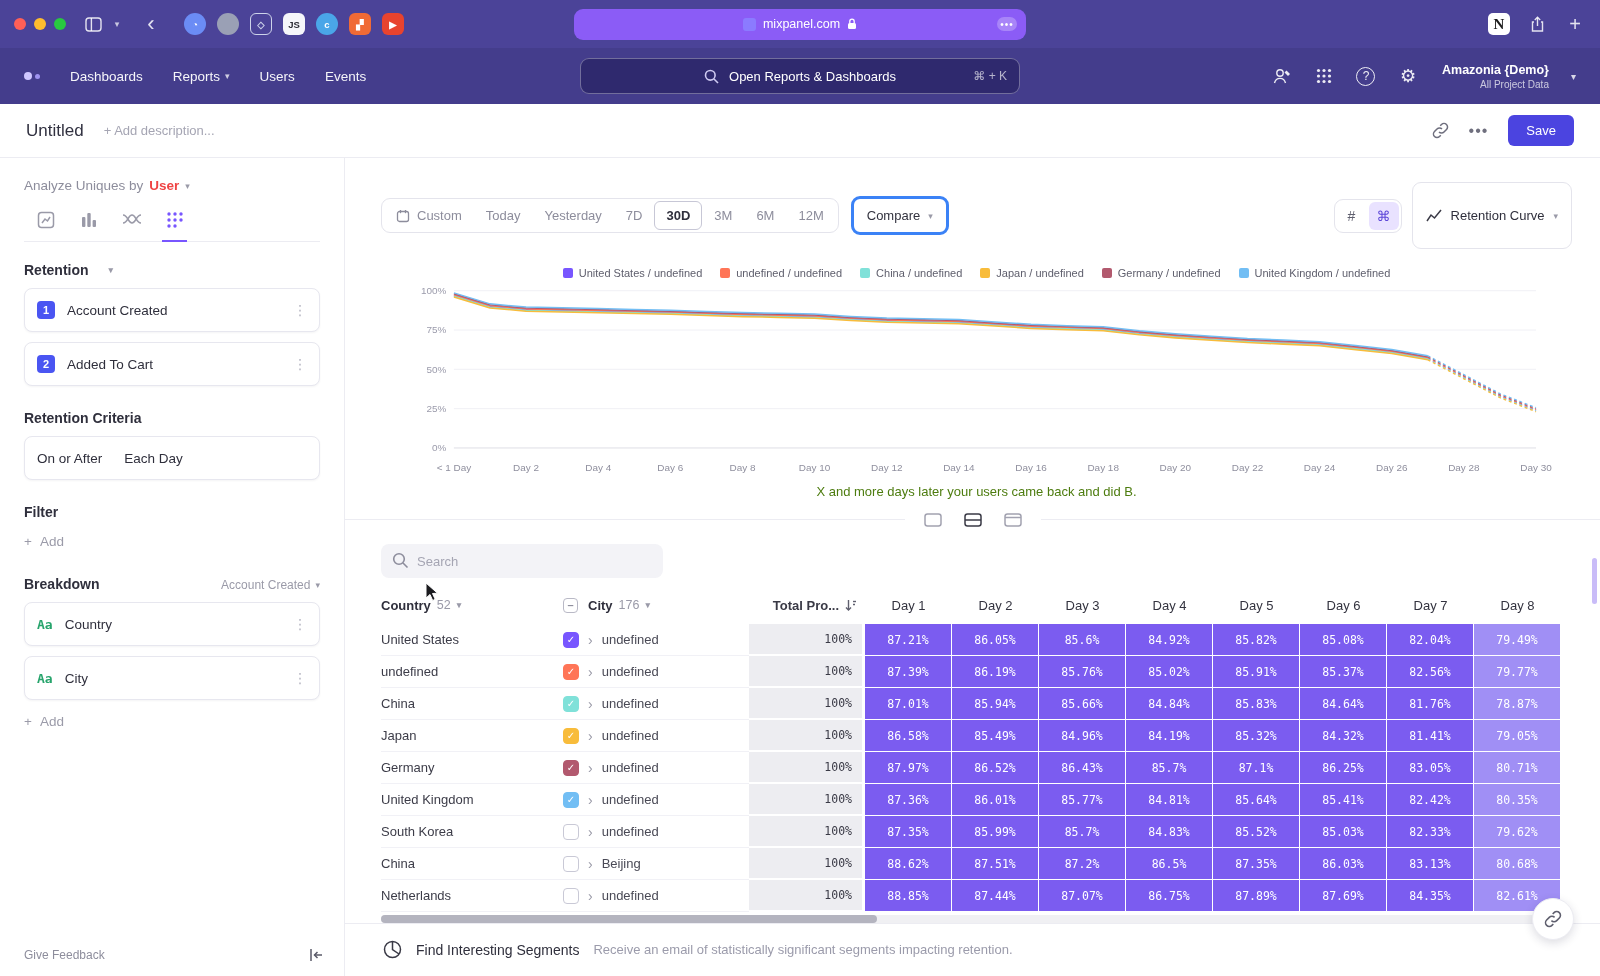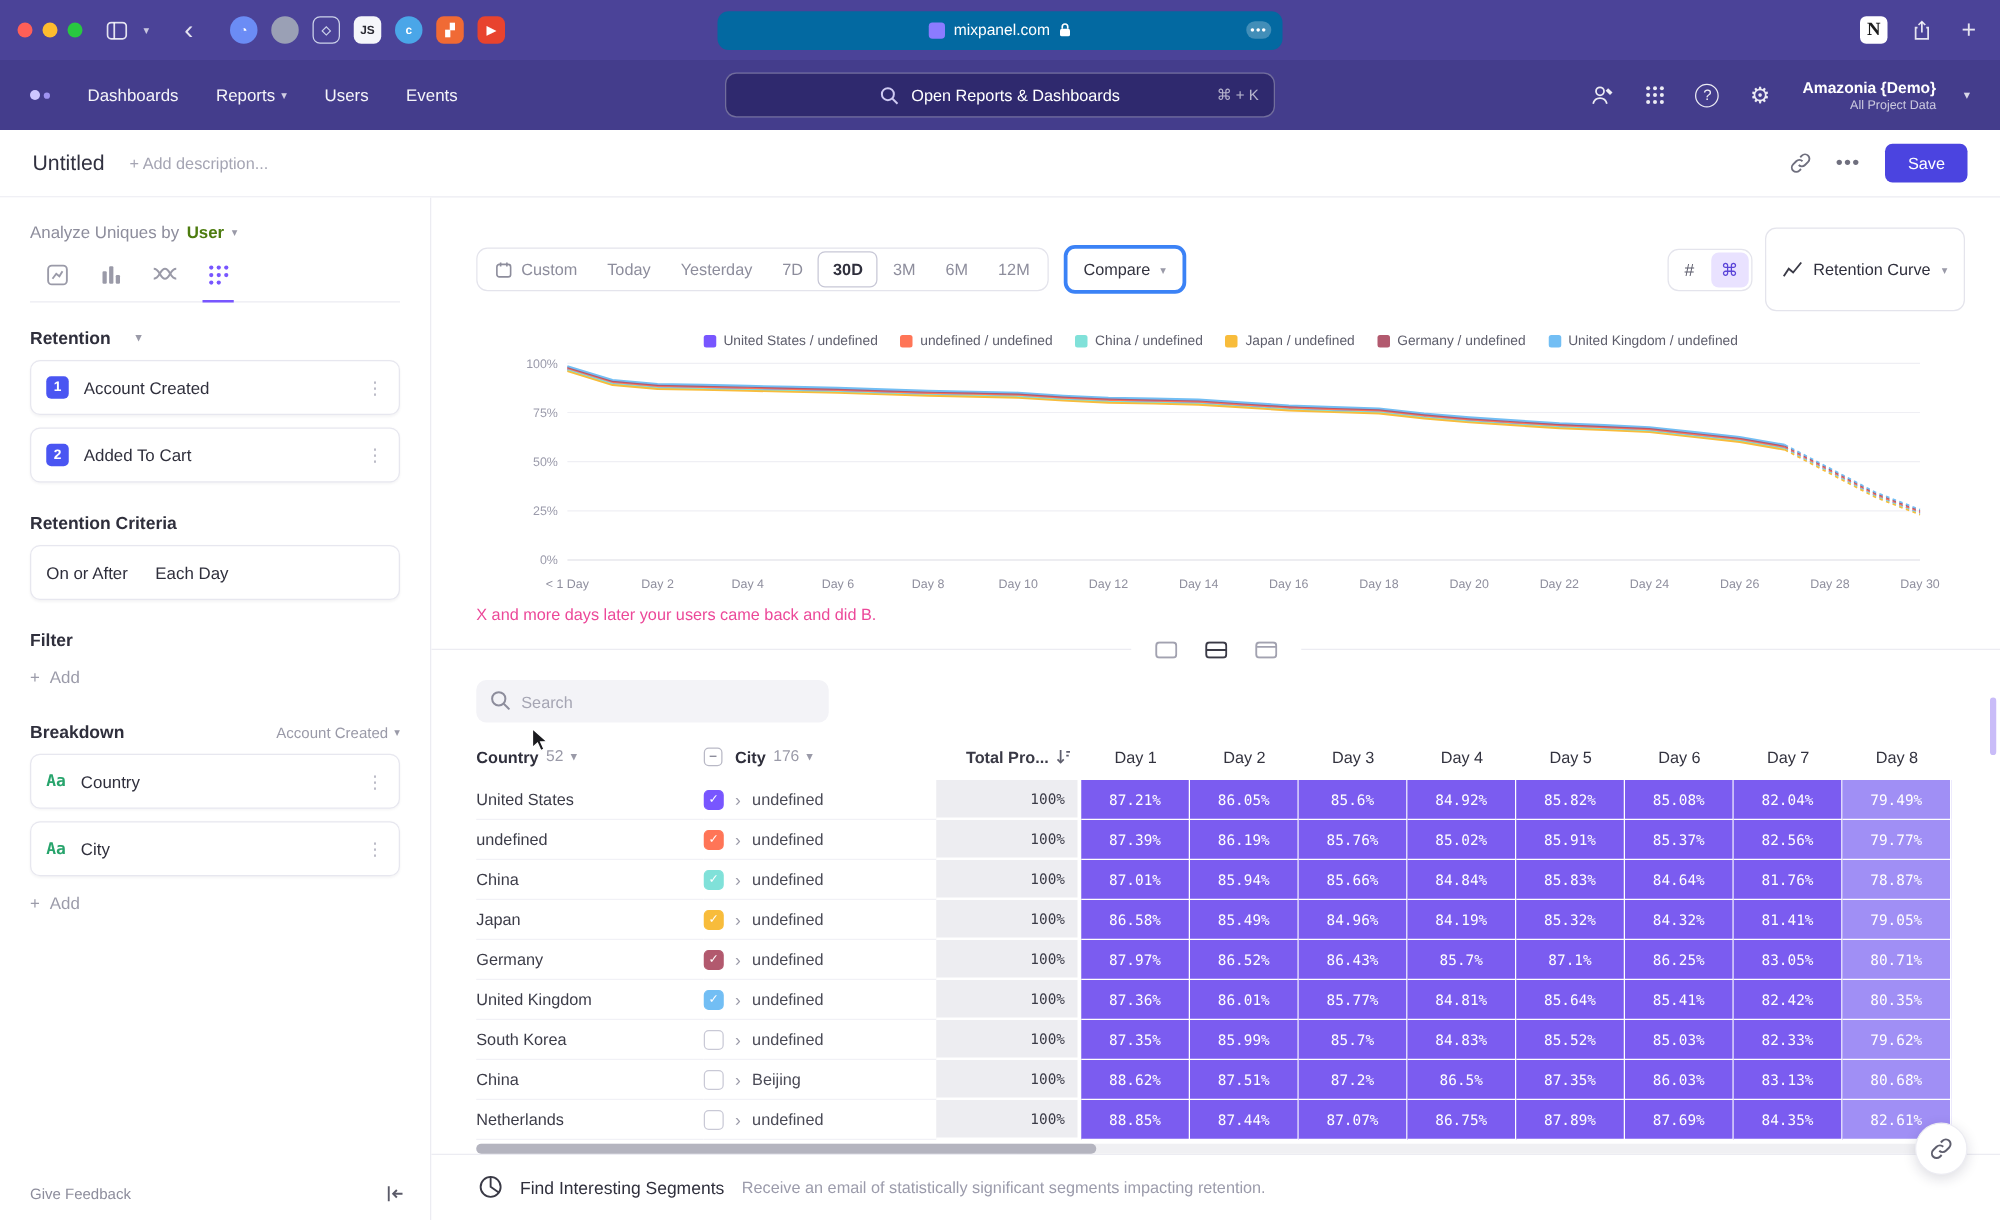--- a/index.html
+++ b/index.html
@@ -11,21 +11,21 @@
 
 .browser-bar{height:48px;background:#4b4398;display:flex;align-items:center;padding:0 14px;gap:8px;position:relative}
 .traffic{display:flex;gap:8px;margin-right:8px}
 .tl{width:12px;height:12px;border-radius:50%}
 .tl.red{background:#ff5f57}.tl.yellow{background:#febc2e}.tl.green{background:#28c840}
 .chrome-icon{color:rgba(255,255,255,.85);display:flex;align-items:center;justify-content:center;min-width:22px;height:24px;font-size:16px}
 .chev-sm{font-size:9px;margin-left:-6px;color:rgba(255,255,255,.7)}
 .back{font-size:22px;line-height:1;margin:0 4px}
 .ext-row{display:flex;gap:11px;align-items:center;margin-left:10px}
 .ext{width:22px;height:22px;border-radius:6px;display:flex;align-items:center;justify-content:center;font-size:9.5px;font-weight:bold;color:#fff}
-.url-pill{position:absolute;left:50%;transform:translateX(-50%);width:452px;height:31px;background:#0369a1;border-radius:9px;display:flex;align-items:center;justify-content:center;gap:7px;color:#fff;font-size:12.5px}
+.url-pill{position:absolute;left:50%;transform:translateX(-50%);width:452px;height:31px;background:#8b5cf6;border-radius:9px;display:flex;align-items:center;justify-content:center;gap:7px;color:#fff;font-size:12.5px}
 .fav{width:13px;height:13px;border-radius:3px;background:#8b7bff}
 .url-more{position:absolute;right:9px;top:50%;transform:translateY(-50%);width:20px;height:14px;border-radius:8px;background:rgba(255,255,255,.25);color:#fff;font-size:10px;display:flex;align-items:center;justify-content:center;letter-spacing:1px}
 .browser-right{margin-left:auto;display:flex;gap:16px;align-items:center}
 .notion{width:22px;height:22px;border-radius:5px;background:#fff;color:#1b1b1b;font-family:"Liberation Serif",serif;font-weight:bold;font-size:15px;display:flex;align-items:center;justify-content:center}
 
 
 .app-nav{height:56px;background:#443d8c;display:flex;align-items:center;padding:0 24px;position:relative;color:#fff}
 .logo-dots{display:flex;gap:3px;margin-right:30px;align-items:center}
 .logo-dots i{width:8px;height:8px;border-radius:50%;background:#cfc7ff;display:block}
 .logo-dots i:last-child{width:5px;height:5px;background:#9f93f0}
@@ -51,21 +51,21 @@
 .dots-btn{font-size:16px;color:#6f6f7e;letter-spacing:1px;background:none;border:none}
 .save-btn{background:#4b44e0;color:#fff;font-size:13px;border:none;border-radius:6px;padding:8px 18px;font-weight:500}
 
 
 .body-row{display:flex;height:818px}
 .sidebar{width:345px;min-width:345px;border-right:1px solid #ececf2;padding:20px 24px 14px;position:relative;background:#fff}
 .main{flex:1;padding:24px 28px 0 36px;display:flex;flex-direction:column;position:relative;overflow:hidden}
 
 
 .analyze-row{display:flex;align-items:center;gap:6px;font-size:13.5px;color:#8d8d9c}
-.analyze-value{color:#4d7c0f;font-weight:bold}
+.analyze-value{color:#ef4444;font-weight:bold}
 .dd{font-size:9px;color:#9a9aa8}
 .icon-tabs{display:flex;margin-top:18px;border-bottom:1px solid #ececf2}
 .icon-tab{width:43px;padding-bottom:12px;display:flex;justify-content:center;color:#9a9aa8;position:relative;background:none;border:none}
 .icon-tab.active{color:#7856ff}
 .icon-tab.active::after{content:"";position:absolute;bottom:-1px;left:9px;right:9px;height:2px;background:#7856ff}
 .section-h{font-size:14px;font-weight:bold;color:#2f2f3c;display:flex;align-items:center;gap:20px;margin-top:24px}
 .card{border:1px solid #e7e7ef;border-radius:8px;height:44px;display:flex;align-items:center;padding:0 12px;margin-top:10px;box-shadow:0 1px 2px rgba(30,30,60,.05);background:#fff}
 .step-badge{width:18px;height:18px;border-radius:4px;background:#4a55f2;color:#fff;font-size:11px;display:flex;align-items:center;justify-content:center;margin-right:12px;font-weight:bold}
 .card-label{font-size:13.5px;color:#2f2f3c;flex:1}
 .kebab{color:#b5b5c2;font-size:14px;background:none;border:none}
@@ -86,21 +86,21 @@
 .icon-seg{display:flex;border:1px solid #e4e4ec;border-radius:9px;padding:2px;gap:2px}
 .seg-btn{width:30px;height:28px;display:flex;align-items:center;justify-content:center;border-radius:6px;color:#5f5f6e;font-size:14px;background:none;border:none}
 .seg-btn.active{background:#e9e2ff;color:#5b45d8}
 .chart-type-btn{border:1px solid #e4e4ec;border-radius:9px;padding:25px 13px;display:flex;gap:9px;align-items:center;font-size:13px;color:#2f2f3c;background:#fff}
 
 
 .legend{display:flex;justify-content:center;gap:18px;margin-top:18px;font-size:11px;color:#5e5e6c;flex-wrap:wrap}
 .legend-item{display:flex;align-items:center;gap:6px}
 .legend-swatch{width:10px;height:10px;border-radius:2px;display:inline-block}
 .chart-svg{margin-top:6px}
-.caption{text-align:left;color:#ec4899;font-size:13px;margin-top:2px}
+.caption{text-align:center;color:#4d7c0f;font-size:13px;margin-top:2px}
 
 
 .divider-row{position:relative;margin:20px -28px 0 -36px;border-top:1px solid #ececf2;height:14px}
 .view-toggles{position:absolute;top:-14px;left:50%;transform:translateX(-50%);background:#fff;display:flex;gap:8px;padding:0 12px}
 .vt-btn{width:32px;height:27px;border:none;background:#fff;border-radius:6px;display:flex;align-items:center;justify-content:center;color:#a2a2b0}
 .vt-btn.active{color:#3a3a46}
 
 
 .search-row{margin-top:12px;position:relative;width:282px}
 .search-input{width:282px;height:34px;background:#f3f3f7;border:none;border-radius:8px;padding:0 12px 0 36px;font-size:13px;color:#3a3a46;outline:none;font-family:inherit}

